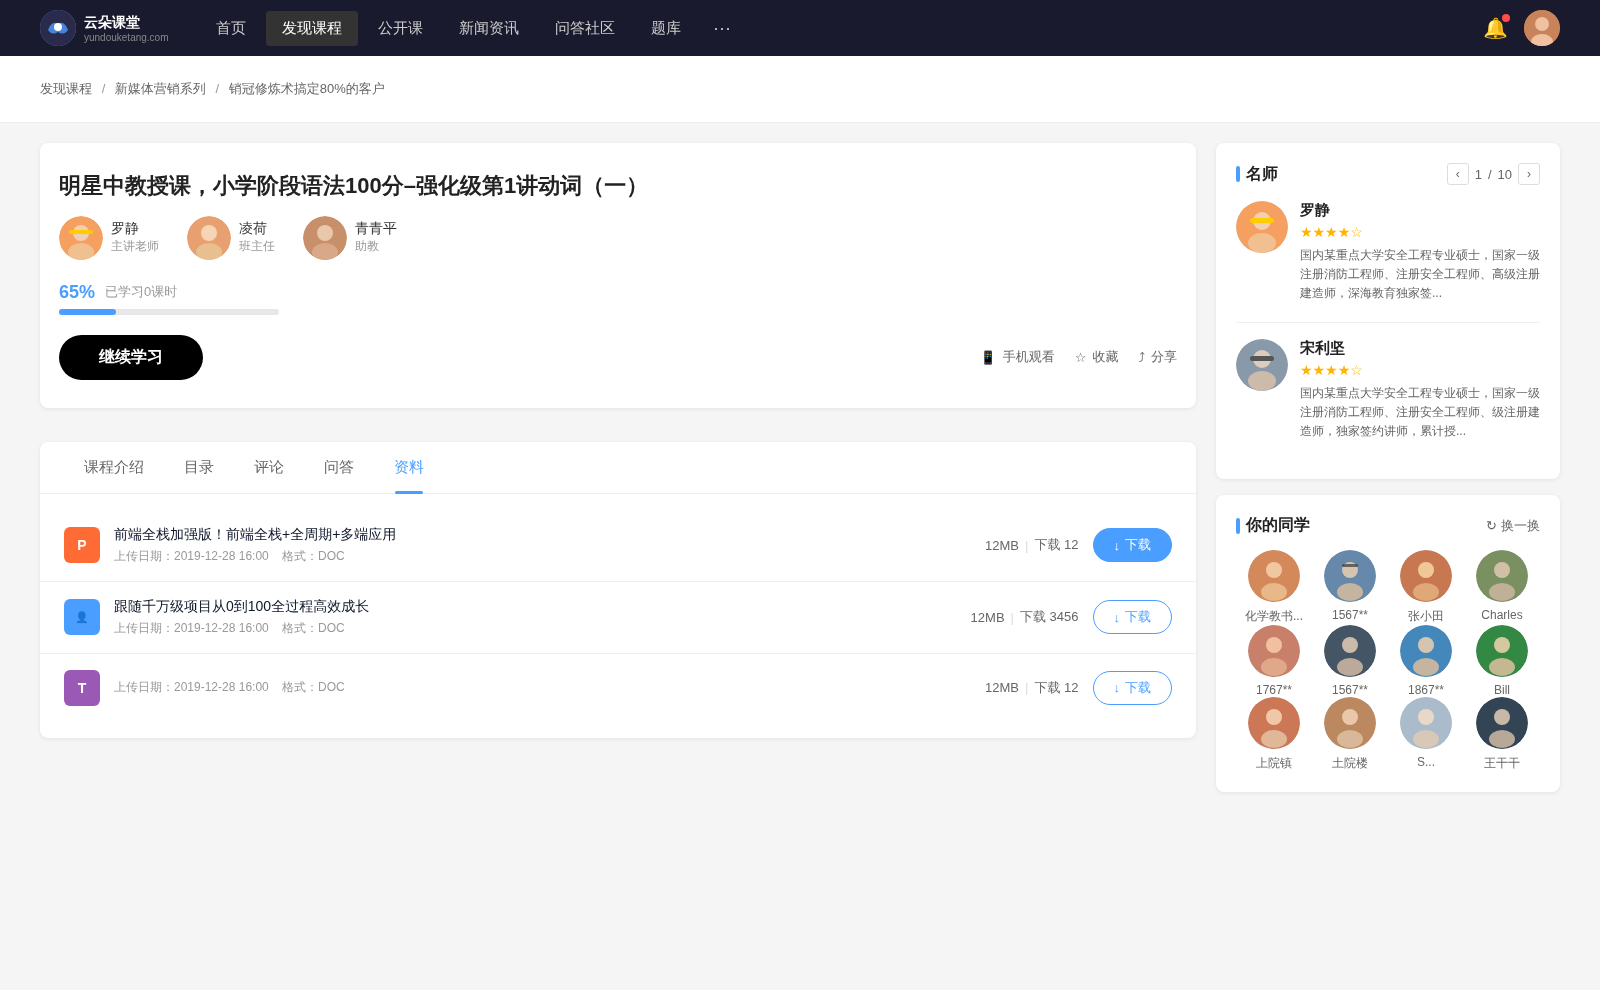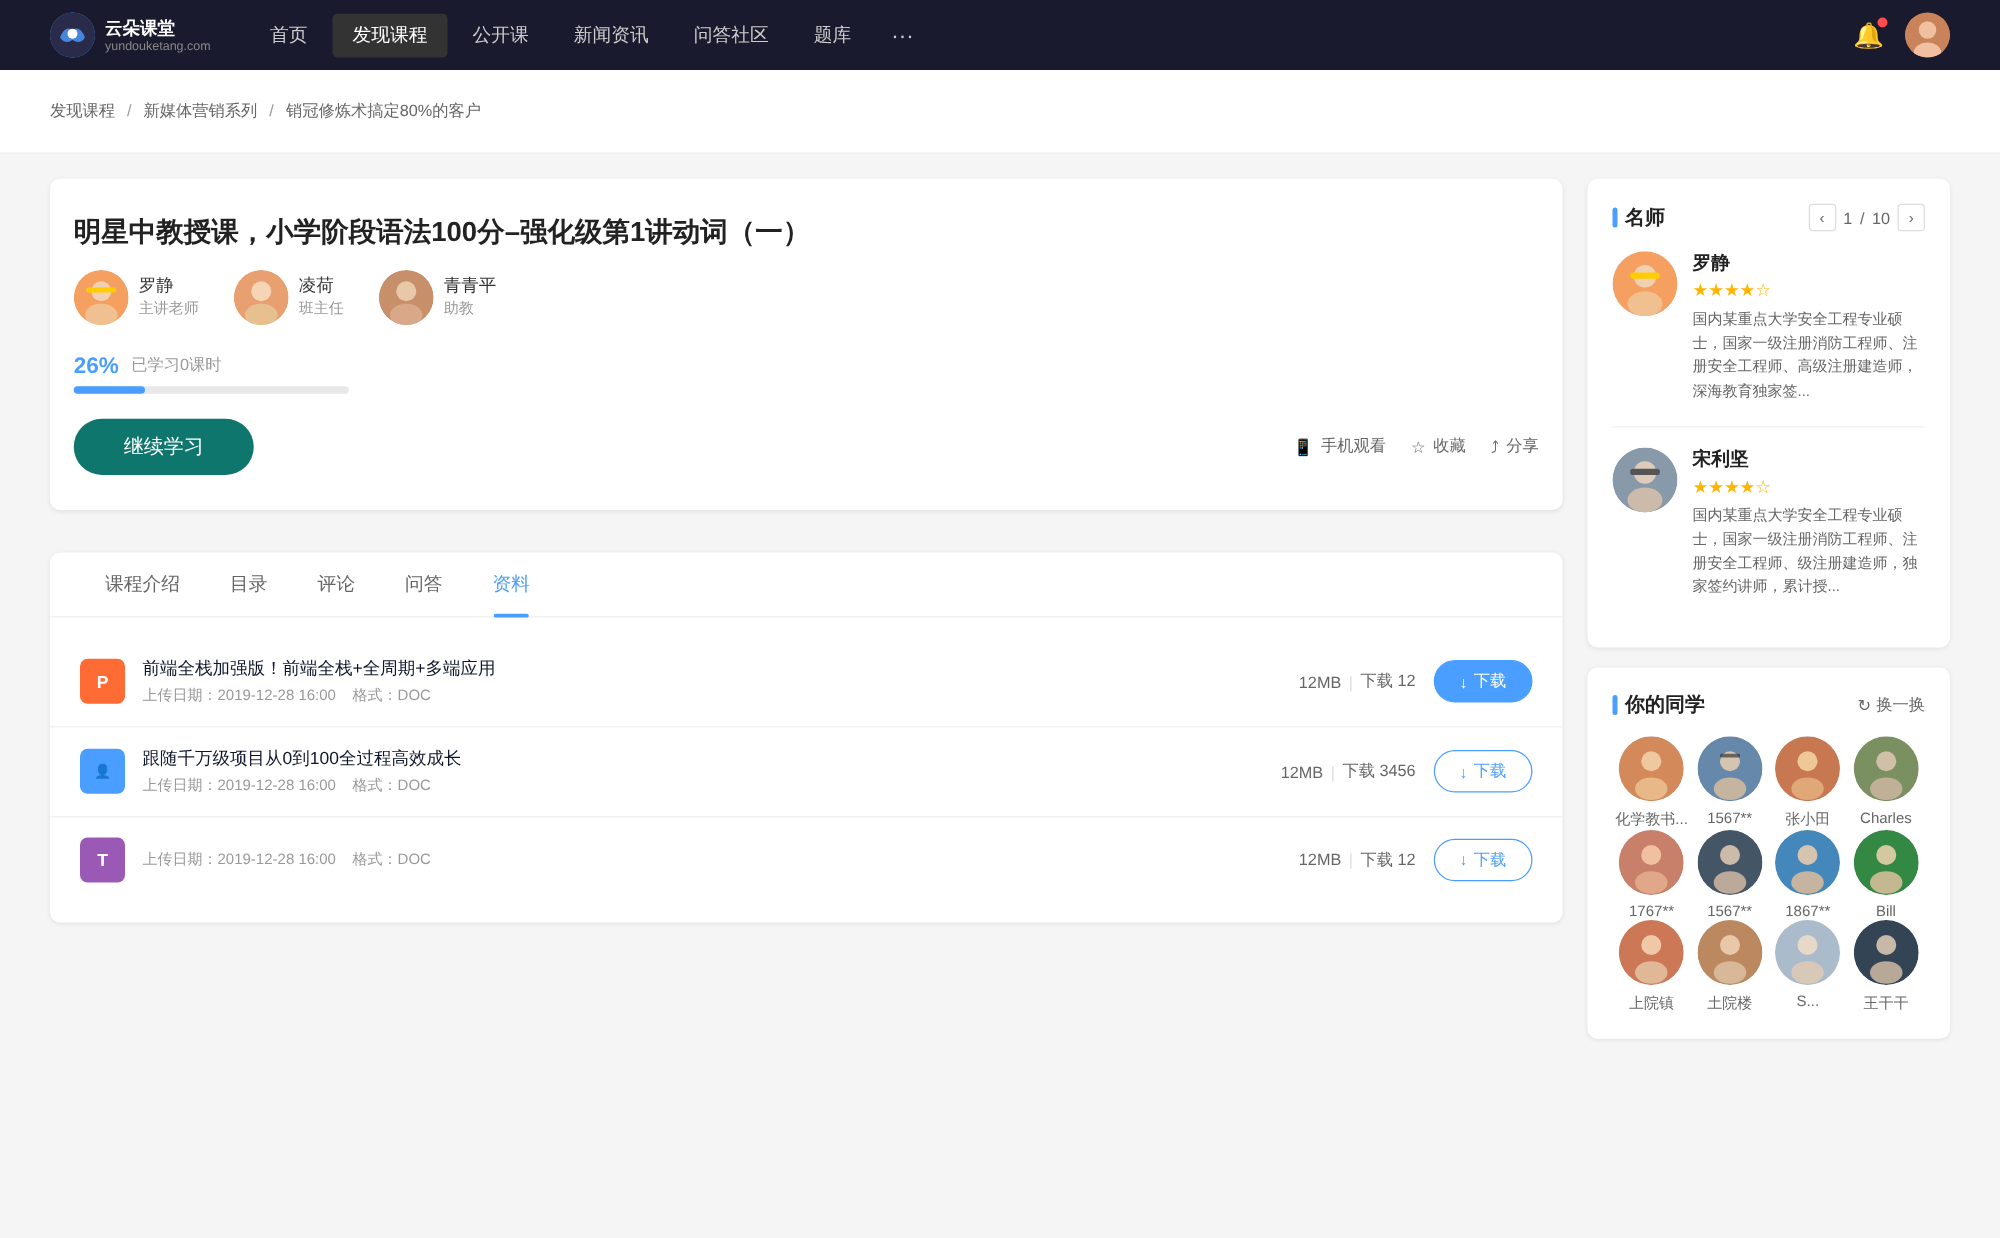--- a/index.html
+++ b/index.html
@@ -20,21 +20,21 @@
     .avatar-header svg { width: 36px; height: 36px; }
 
     
     .breadcrumb { background: white; padding: 24px 40px; font-size: 13px; color: #666; border-bottom: 1px solid #eee; }
     .breadcrumb a { color: #666; text-decoration: none; }
     .breadcrumb span { color: #999; margin: 0 6px; }
 
     
     .main-layout { display: flex; gap: 20px; padding: 20px 40px; max-width: 1600px; }
     .left-panel { flex: 1; min-width: 0; }
-    .right-panel { width: 290px; flex-shrink: 0; }
+    .right-panel { width: 344px; flex-shrink: 0; }
 
     
     .course-card { background: white; border-radius: 8px; padding: 28px 19px; margin-bottom: 34px; box-shadow: 0 1px 4px rgba(0,0,0,0.08); }
     .course-title { font-size: 22px; font-weight: bold; color: #222; margin-bottom: 14px; line-height: 1.4; }
     .course-meta { display: flex; align-items: center; gap: 12px; margin-bottom: 20px; }
     .badge { padding: 2px 8px; border-radius: 3px; font-size: 12px; font-weight: bold; }
     .badge-live { border: 1px solid #4a9eff; color: #4a9eff; }
     .badge-rec { border: 1px solid #4a9eff; color: #4a9eff; }
     .meta-text { color: #666; font-size: 13px; }
     .teachers { display: flex; gap: 28px; margin-bottom: 22px; }
@@ -47,21 +47,21 @@
     
     .progress-section { margin-bottom: 20px; }
     .progress-label { display: flex; align-items: center; gap: 10px; margin-bottom: 6px; }
     .progress-pct { color: #4a9eff; font-size: 18px; font-weight: bold; }
     .progress-desc { color: #999; font-size: 13px; }
     .progress-bar-bg { height: 6px; background: #e8e8e8; border-radius: 3px; width: 220px; }
     .progress-bar-fill { height: 100%; background: #4a9eff; border-radius: 3px; }
 
     
     .action-row { display: flex; align-items: center; justify-content: space-between; }
-    .btn-continue { background: #0f766e; color: white; border: none; border-radius: 25px; padding: 12px 40px; font-size: 16px; cursor: pointer; font-weight: 400; }
+    .btn-continue { background: #000000; color: white; border: none; border-radius: 25px; padding: 12px 40px; font-size: 16px; cursor: pointer; font-weight: 700; }
     .action-icons { display: flex; gap: 20px; align-items: center; }
     .action-icon-btn { display: flex; align-items: center; gap: 6px; color: #666; cursor: pointer; font-size: 13px; border: none; background: none; padding: 0; }
 
     
     .tabs-card { background: white; border-radius: 8px; box-shadow: 0 1px 4px rgba(0,0,0,0.08); }
     .tabs-nav { display: flex; gap: 0; border-bottom: 1px solid #eee; padding: 0 24px; }
     .tab-item { padding: 16px 20px; font-size: 15px; color: #666; cursor: pointer; position: relative; }
     .tab-item.active { color: #4a9eff; }
     .tab-item.active::after { content: ''; position: absolute; bottom: -1px; left: 50%; transform: translateX(-50%); width: 28px; height: 3px; background: #4a9eff; border-radius: 2px; }
     .tabs-content { padding: 16px 0; }
@@ -203,21 +203,21 @@
           </div>
           <div class="teacher-info">
             <span class="teacher-name">青青平</span>
             <span class="teacher-role">助教</span>
           </div>
         </div>
       </div>
 
       <div class="progress-section">
         <div class="progress-label">
-          <span class="progress-pct">26%</span>
+          <span class="progress-pct">65%</span>
           <span class="progress-desc">已学习0课时</span>
         </div>
         <div class="progress-bar-bg">
           <div class="progress-bar-fill" style="width: 26%;"></div>
         </div>
       </div>
 
       <div class="action-row">
         <button class="btn-continue">继续学习</button>
         <div class="action-icons">

